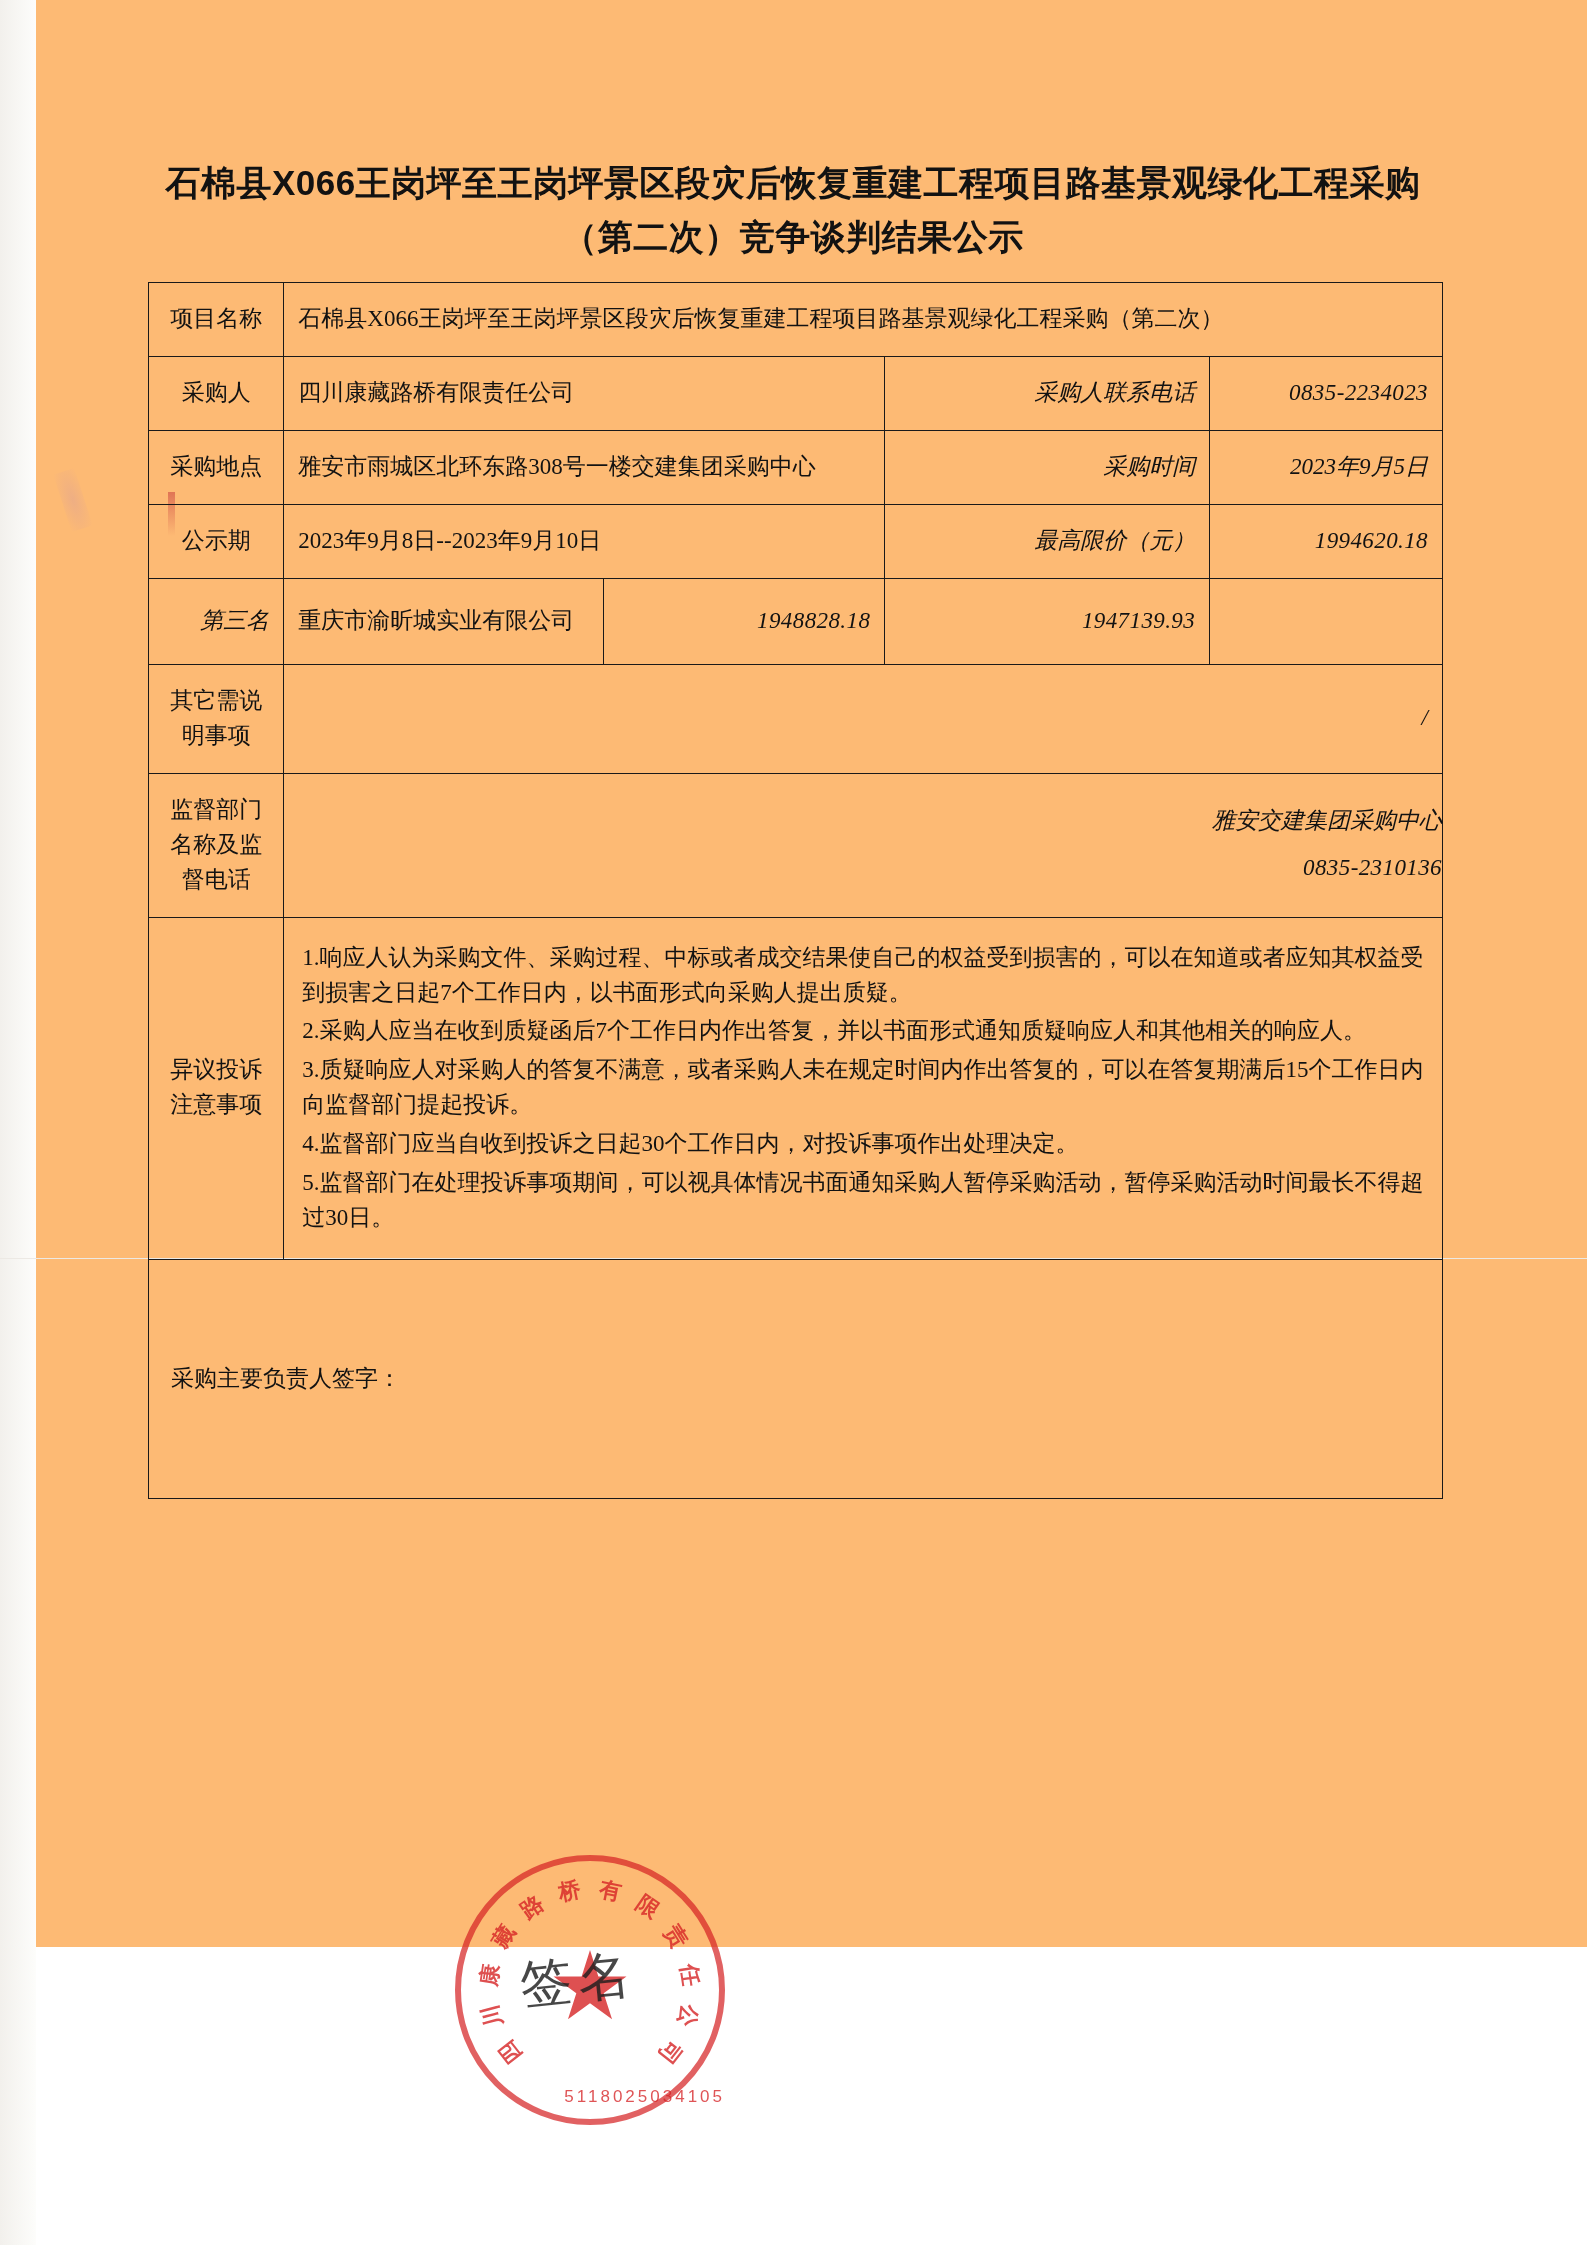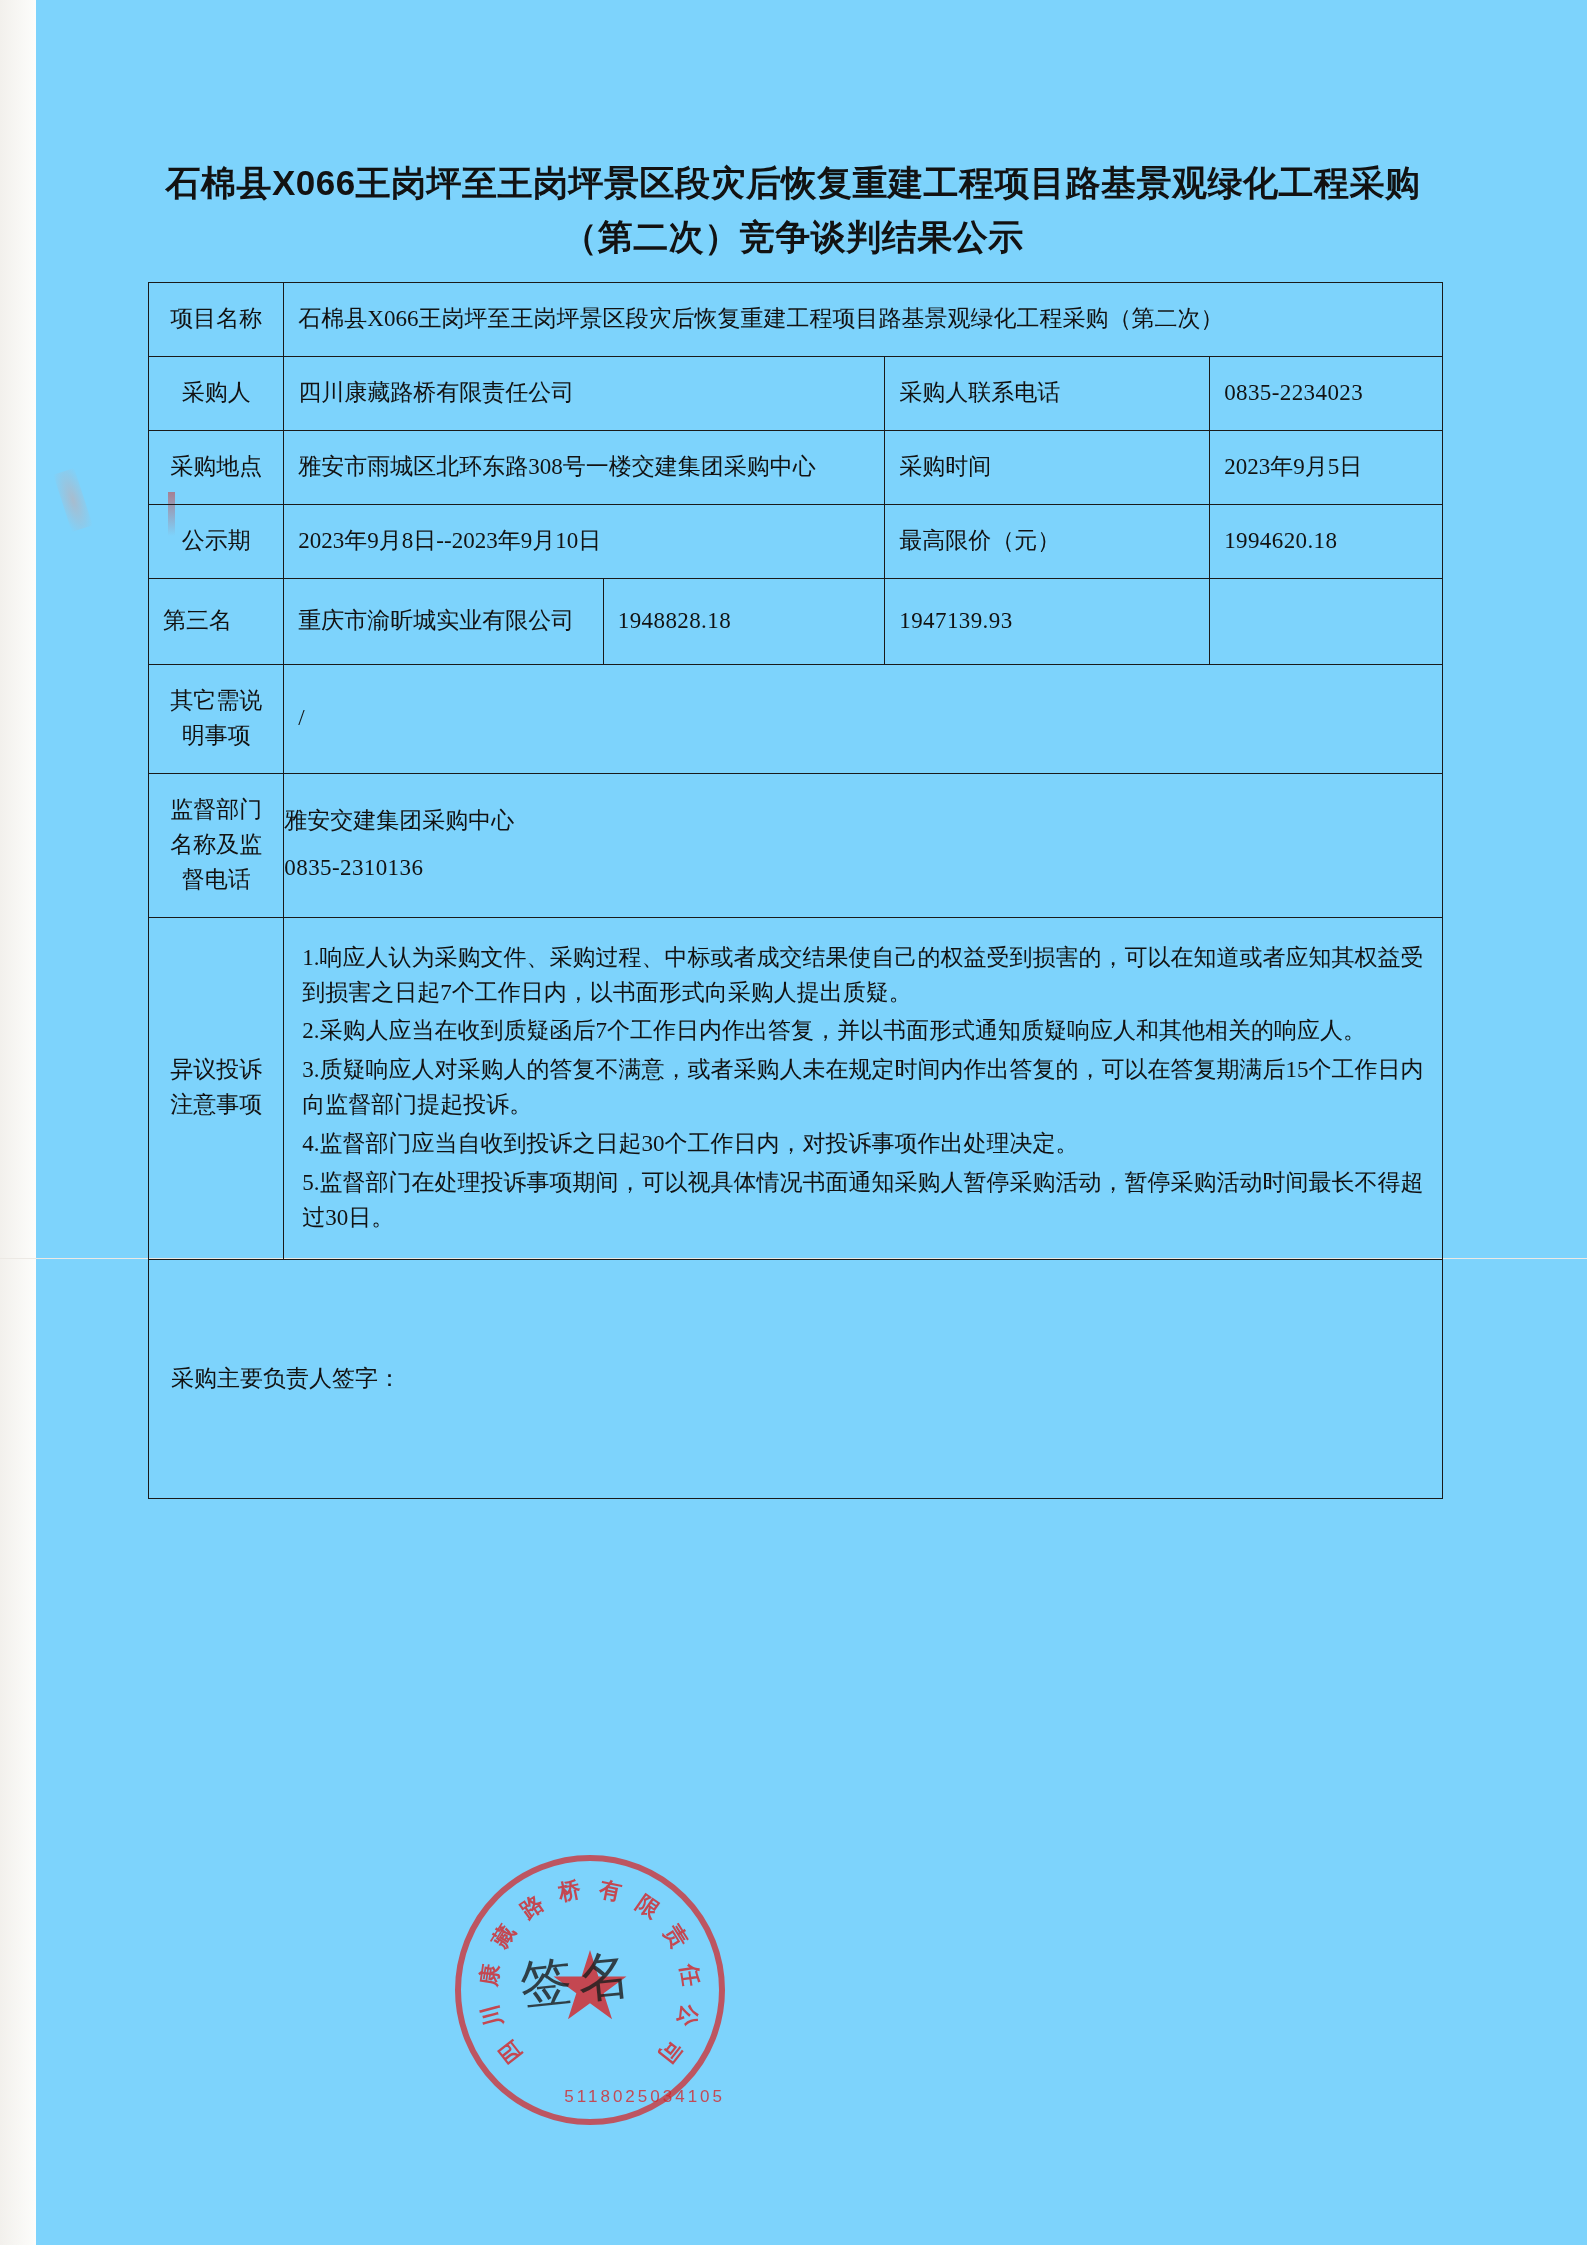--- a/index.html
+++ b/index.html
@@ -12,22 +12,22 @@
     height: 2245px;
     position: relative;
     font-family: "Liberation Serif", "DejaVu Serif", serif;
     color: #121212;
     overflow: hidden;
   }
   .page {
     position: absolute;
     left: 0; top: 0;
     width: 1587px;
-    height: 2245px;
-    background: #7dd3fc;
+    height: 1947px;
+    background: #fdba74;
   }
   
   .scan-line-left {
     position: absolute;
     left: 0; top: 0;
     width: 36px; height: 2245px;
     background: linear-gradient(to right, #f2f0ec, #fdfdfb);
     pointer-events: none;
   }
   .scan-fold {
@@ -81,21 +81,21 @@
     padding: 19px 14px;
     vertical-align: middle;
   }
   .c-label {
     text-align: center;
     white-space: nowrap;
   }
   .c-label-wrap {
     text-align: center;
   }
-  .c-center { text-align: left; }
+  .c-center { text-align: right; font-style: italic; }
   .c-left { text-align: left; }
   .pad-left { padding-left: 18px; }
   .tall { height: 86px; }
   .num { font-family: "Liberation Serif", serif; letter-spacing: .4px; }
 
   .notes-cell {
     text-align: left;
     padding: 26px 26px 30px 26px;
     line-height: 1.72;
     font-size: 22.5px;

